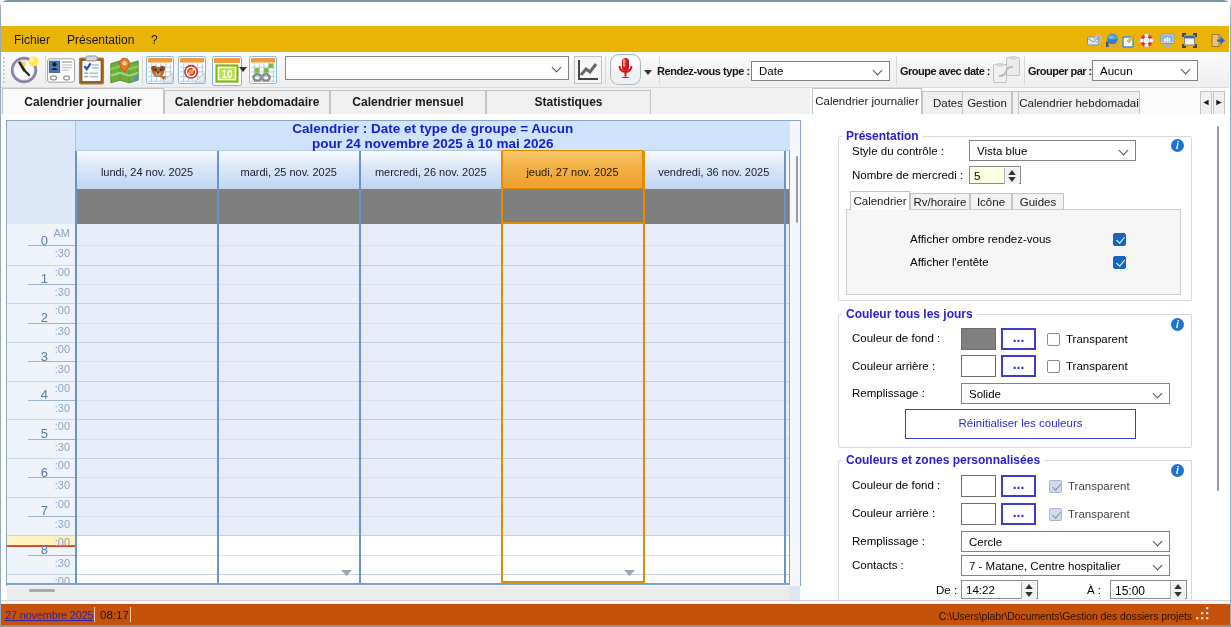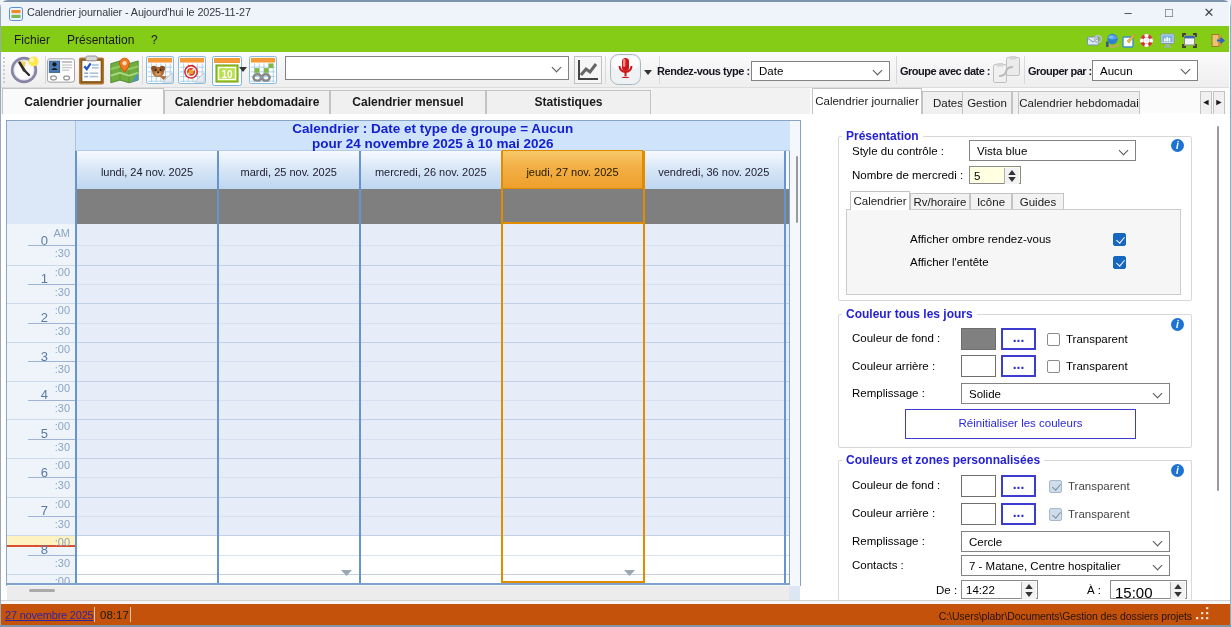--- a/index.html
+++ b/index.html
@@ -1,21 +1,21 @@
 <!DOCTYPE html>
 <html><head><meta charset="utf-8">
 <style>
 *{margin:0;padding:0;box-sizing:border-box}
 html,body{width:1231px;height:627px;overflow:hidden;font-family:"Liberation Sans",sans-serif;background:#eef2f9}
 .abs{position:absolute}
 #win{position:absolute;left:0;top:0;width:1231px;height:627px;background:#fff;border-radius:8px 8px 0 0;overflow:hidden}
 #titlebar{position:absolute;left:0;top:0;width:1229px;height:26px;background:#eff3fa}
 #titlebar .txt{position:absolute;left:27px;top:6px;font-size:10.8px;color:#333a45;letter-spacing:-0.1px}
 #winbtns span{position:absolute;width:16px;text-align:center;font-size:13px;color:#444}
-#menubar{position:absolute;left:0;top:26px;width:1229px;height:26px;background:#84cc16}
+#menubar{position:absolute;left:0;top:26px;width:1229px;height:26px;background:#eab308}
 #menubar .mi{position:absolute;top:7px;font-size:12px;color:#1a1a1a}
 #toolbar{position:absolute;left:0;top:52px;width:1229px;height:36px;background:linear-gradient(#fbfbfb,#eeeeee);border-bottom:1px solid #dcdcdc}
 .tsep{position:absolute;top:56px;width:1px;height:28px;background:#d8d8d8}
 .tlabel{position:absolute;font-size:11px;font-weight:bold;color:#15151f;white-space:nowrap}
 .combo{position:absolute;background:#fff;border:1px solid #828282;font-size:11.5px;color:#000}
 .combo .val{position:absolute;left:7px;top:50%;transform:translateY(-50%);white-space:nowrap}
 .chev{position:absolute;width:7px;height:7px;border-right:1.5px solid #555;border-bottom:1.5px solid #555;transform:rotate(45deg)}
 #tabrow{position:absolute;left:0;top:88px;width:1231px;height:26px;background:#f2f2f3}
 #tabrow:after{content:"";position:absolute;left:810px;top:0;width:421px;height:26px;background:#fbfbfc}
 .ltab{position:absolute;top:0;height:26px;background:#f0f0f0;border:1px solid #c3c3c3;border-bottom:none;font-size:12px;font-weight:bold;color:#1a1a1a;text-align:center;line-height:26px}
@@ -36,33 +36,20 @@
 .cb.gray:after{content:"";position:absolute;left:3.5px;top:1px;width:4px;height:7px;border-right:1.7px solid #7d8da0;border-bottom:1.7px solid #7d8da0;transform:rotate(40deg)}
 .info{position:absolute;width:13px;height:13px;border-radius:50%;background:#1e73d2;color:#fff;font-size:10px;font-weight:bold;font-style:italic;text-align:center;line-height:13px}
 svg{display:block;position:absolute}
 .hnum{position:absolute;font-size:13px;color:#5a7aa2;text-align:right;width:20px}
 .hmin{position:absolute;font-size:11px;color:#8ba4c4;text-align:right;width:24px}
 .dhdr{position:absolute;font-size:11px;color:#1c1c30;text-align:center;top:11px;white-space:nowrap}
 </style></head>
 <body>
 <div id="win">
 
-<div id="titlebar">
- <svg style="left:9px;top:7px" width="14" height="14" viewBox="0 0 14 14">
-        <rect x="0.5" y="0.5" width="13" height="13" rx="2" fill="#eaf2fc" stroke="#5b8fd4"></rect>
-        <rect x="2.5" y="3" width="9" height="3.2" fill="#f08c28"></rect>
-        <rect x="2.5" y="7.8" width="9" height="3.2" fill="#7cb55a"></rect>
-      </svg>
- <div class="txt">Calendrier journalier - Aujourd'hui le 2025-11-27</div>
- <div id="winbtns">
-  <span style="left:1120px;top:5px">–</span>
-  <span style="left:1161px;top:5px">□</span>
-  <span style="left:1201px;top:5px">✕</span>
- </div>
-</div>
 
 <div id="menubar">
  <div class="mi" style="left:14px">Fichier</div>
  <div class="mi" style="left:67px">Présentation</div>
  <div class="mi" style="left:151px">?</div>
 </div>
 <svg style="left:1087px;top:33px" width="15" height="15" viewBox="0 0 15 15">
       <rect x="0.5" y="4" width="11" height="8" rx="1" fill="#dce9f6" stroke="#7a93b5"></rect>
       <path d="M0.5 5 L6 9 L11.5 5" fill="none" stroke="#7a93b5"></path>
       <circle cx="11" cy="6" r="3.4" fill="none" stroke="#b8bec6" stroke-width="1.8"></circle>
@@ -479,21 +466,21 @@
         <svg style="left:3px;top:2px" width="8" height="5" viewBox="0 0 9 6">
           <path d="M4.5 0 L9 6 L0 6 Z" fill="#333"></path>
         </svg>
         <svg style="left:3px;bottom:2px" width="8" height="5" viewBox="0 0 9 6">
           <path d="M0 0 L9 0 L4.5 6 Z" fill="#333"></path>
         </svg>
       </div>
     </div>
     <div class="lab" style="left:1087px;top:584px">À :</div>
     <div class="abs" style="left:1110px;top:580px;width:77px;height:19px;border:1px solid #8a8a8a;background:#fff">
-      <div class="abs" style="left:4px;top:3px;font-size:15px">15:00</div>
+      <div class="abs" style="left:4px;top:3px;font-size:12px">15:00</div>
       <div class="abs" style="right:1px;top:1px;width:15px;height:17px;border-left:1px solid #b0b0b0;background:#f2f2f2">
         <svg style="left:3px;top:2px" width="8" height="5" viewBox="0 0 9 6">
           <path d="M4.5 0 L9 6 L0 6 Z" fill="#333"></path>
         </svg>
         <svg style="left:3px;bottom:2px" width="8" height="5" viewBox="0 0 9 6">
           <path d="M0 0 L9 0 L4.5 6 Z" fill="#333"></path>
         </svg>
       </div>
     </div>
     <div class="abs" style="left:1217px;top:126px;width:2px;height:365px;background:#9a9a9a;border-radius:1px"></div>

